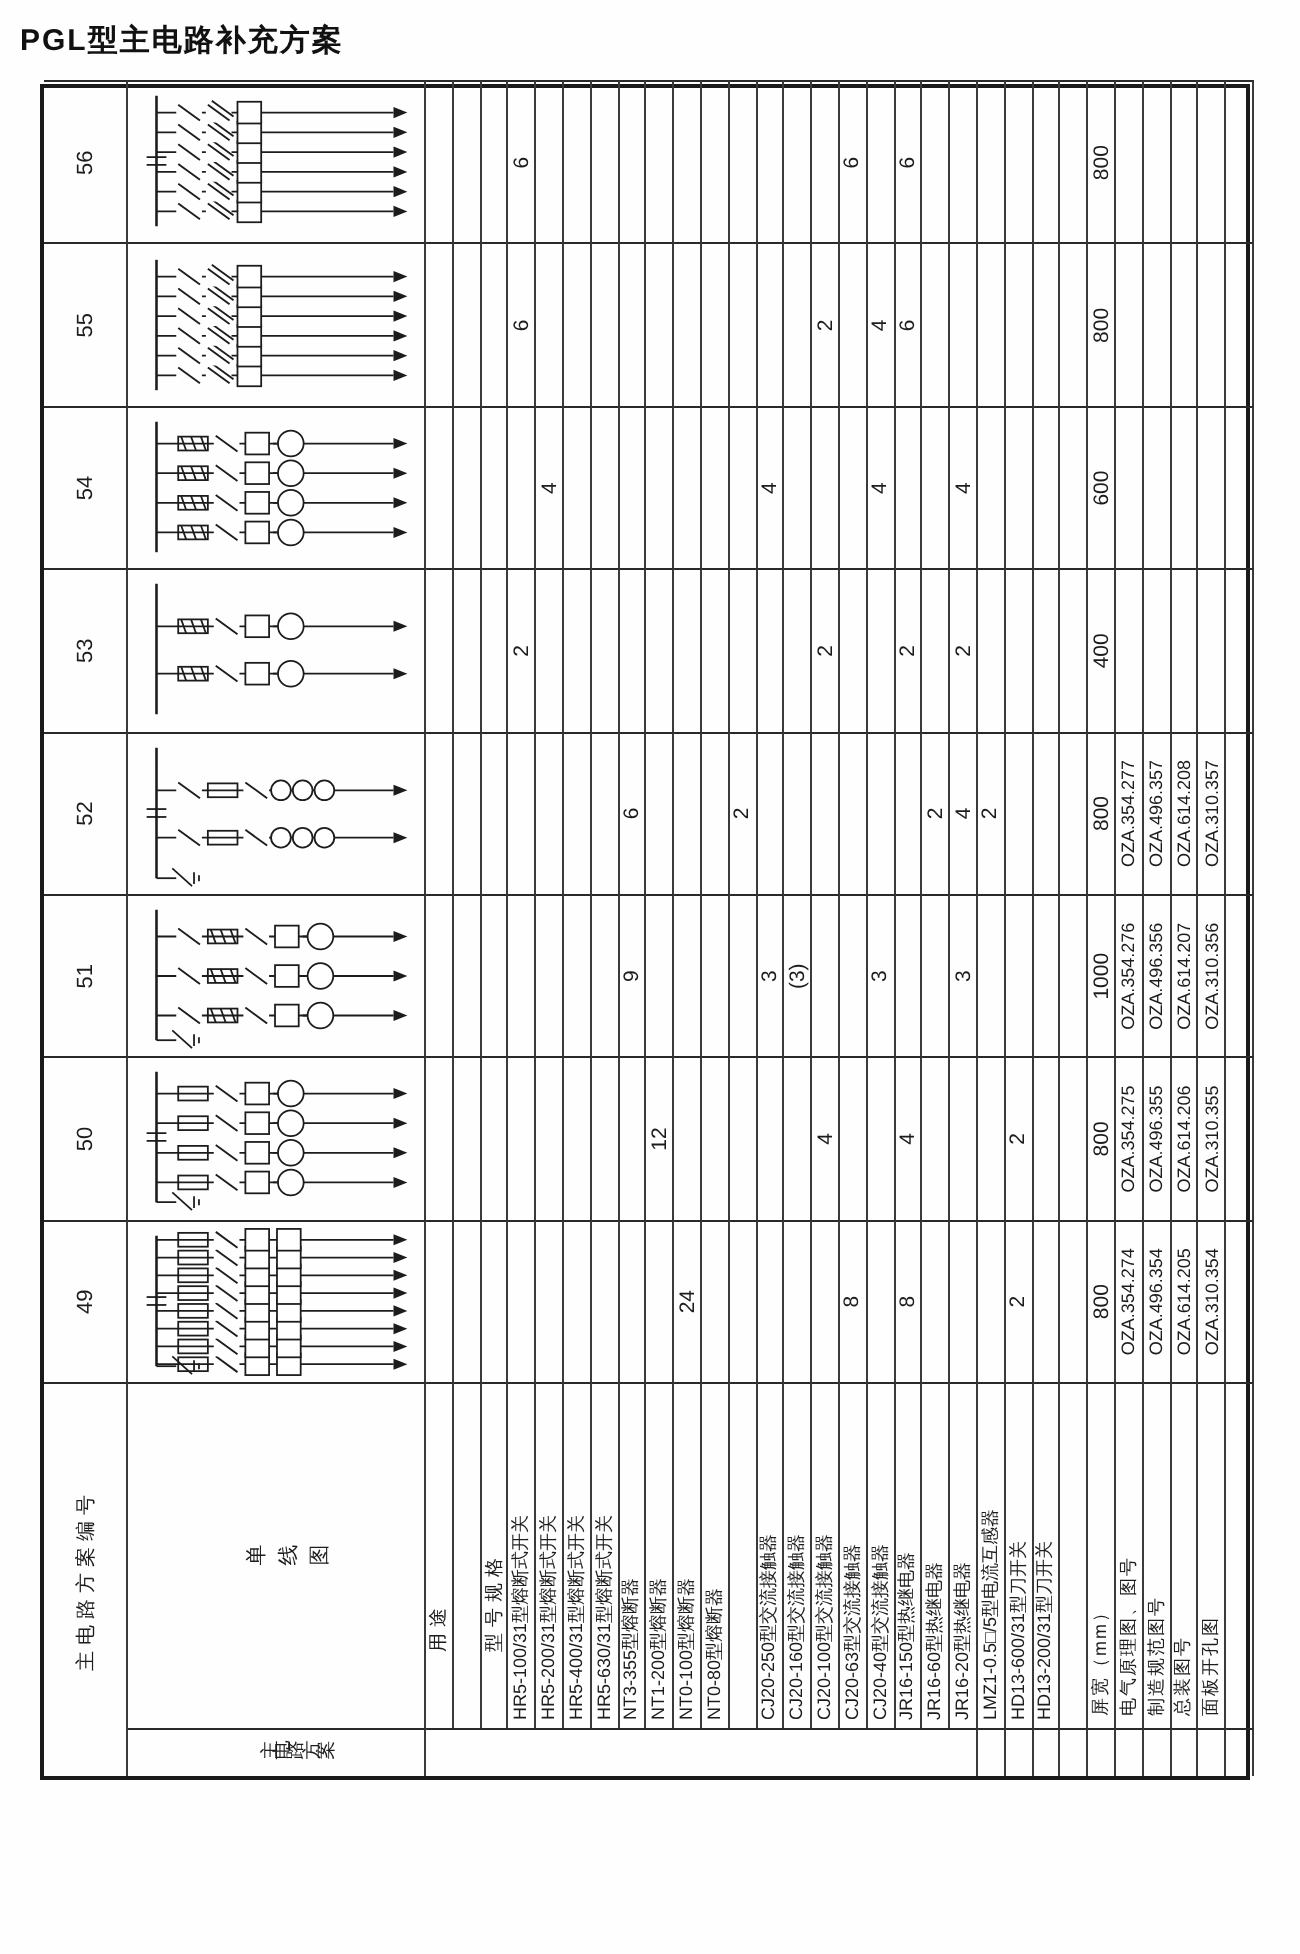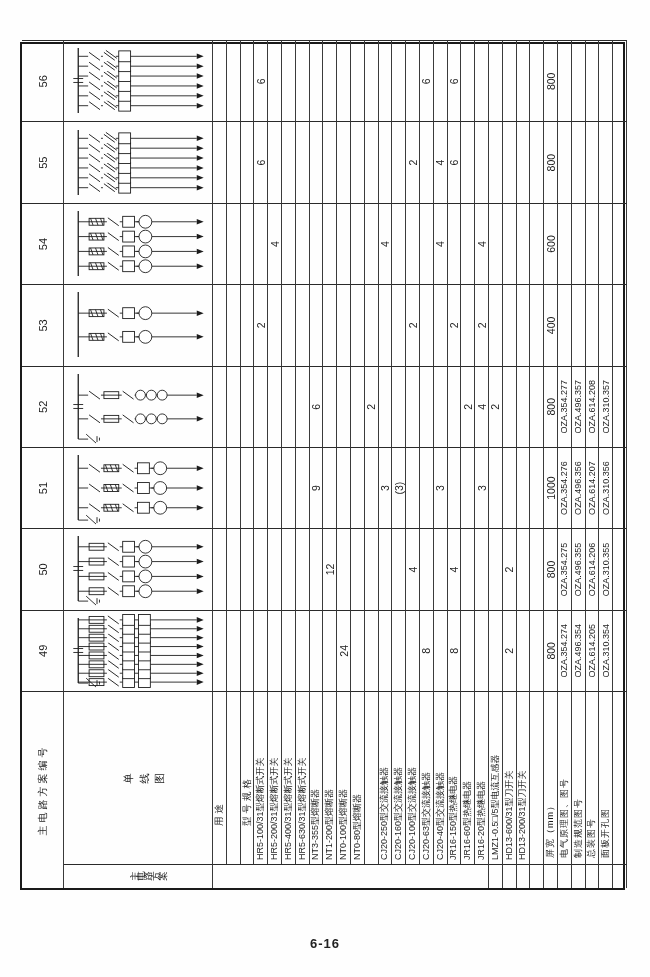--- a/index.html
+++ b/index.html
@@ -30,20 +30,21 @@
   .vtext{writing-mode:vertical-lr;text-orientation:upright;font-size:10px;}
   .v-xiantu{letter-spacing:16px;font-size:10.5px;}
   .v-fangan{letter-spacing:7px;font-size:9.5px;}
   .diag{padding:0;}
   .diag svg{display:block;}
 </style>
 </head>
 <body>
 
 <div class="page">
+  <div class="title">PGL型主电路补充方案</div>
   <div class="rot">
     <div class="lt">
         <div class="cell corner" style="grid-area: 1 / 1 / span 1 / span 2;">主电路方案编号</div>
         <div class="cell vtext v-fangan" style="grid-area: 2 / 1 / span 1 / span 1;">主电路方案</div>
         <div class="cell " style="grid-area: 3 / 1 / span 20 / span 1;"></div>
         <div class="cell " style="grid-area: 23 / 1 / span 1 / span 1;"></div>
         <div class="cell " style="grid-area: 24 / 1 / span 1 / span 1;"></div>
         <div class="cell " style="grid-area: 25 / 1 / span 1 / span 1;"></div>
         <div class="cell " style="grid-area: 26 / 1 / span 1 / span 1;"></div>
         <div class="cell " style="grid-area: 27 / 1 / span 1 / span 1;"></div>
@@ -699,14 +700,13 @@
         <div class="cell qty" style="grid-area: 25 / 10 / span 1 / span 1;"></div>
         <div class="cell qty" style="grid-area: 26 / 10 / span 1 / span 1;"></div>
         <div class="cell qty" style="grid-area: 27 / 10 / span 1 / span 1;">800</div>
         <div class="cell doc" style="grid-area: 28 / 10 / span 1 / span 1;"></div>
         <div class="cell doc" style="grid-area: 29 / 10 / span 1 / span 1;"></div>
         <div class="cell doc" style="grid-area: 30 / 10 / span 1 / span 1;"></div>
         <div class="cell doc" style="grid-area: 31 / 10 / span 1 / span 1;"></div>
         <div class="cell qty" style="grid-area: 32 / 10 / span 1 / span 1;"></div>
       </div>
   </div>
-  <div class="pageno">6-16</div>
 </div>
 
 </body></html>

